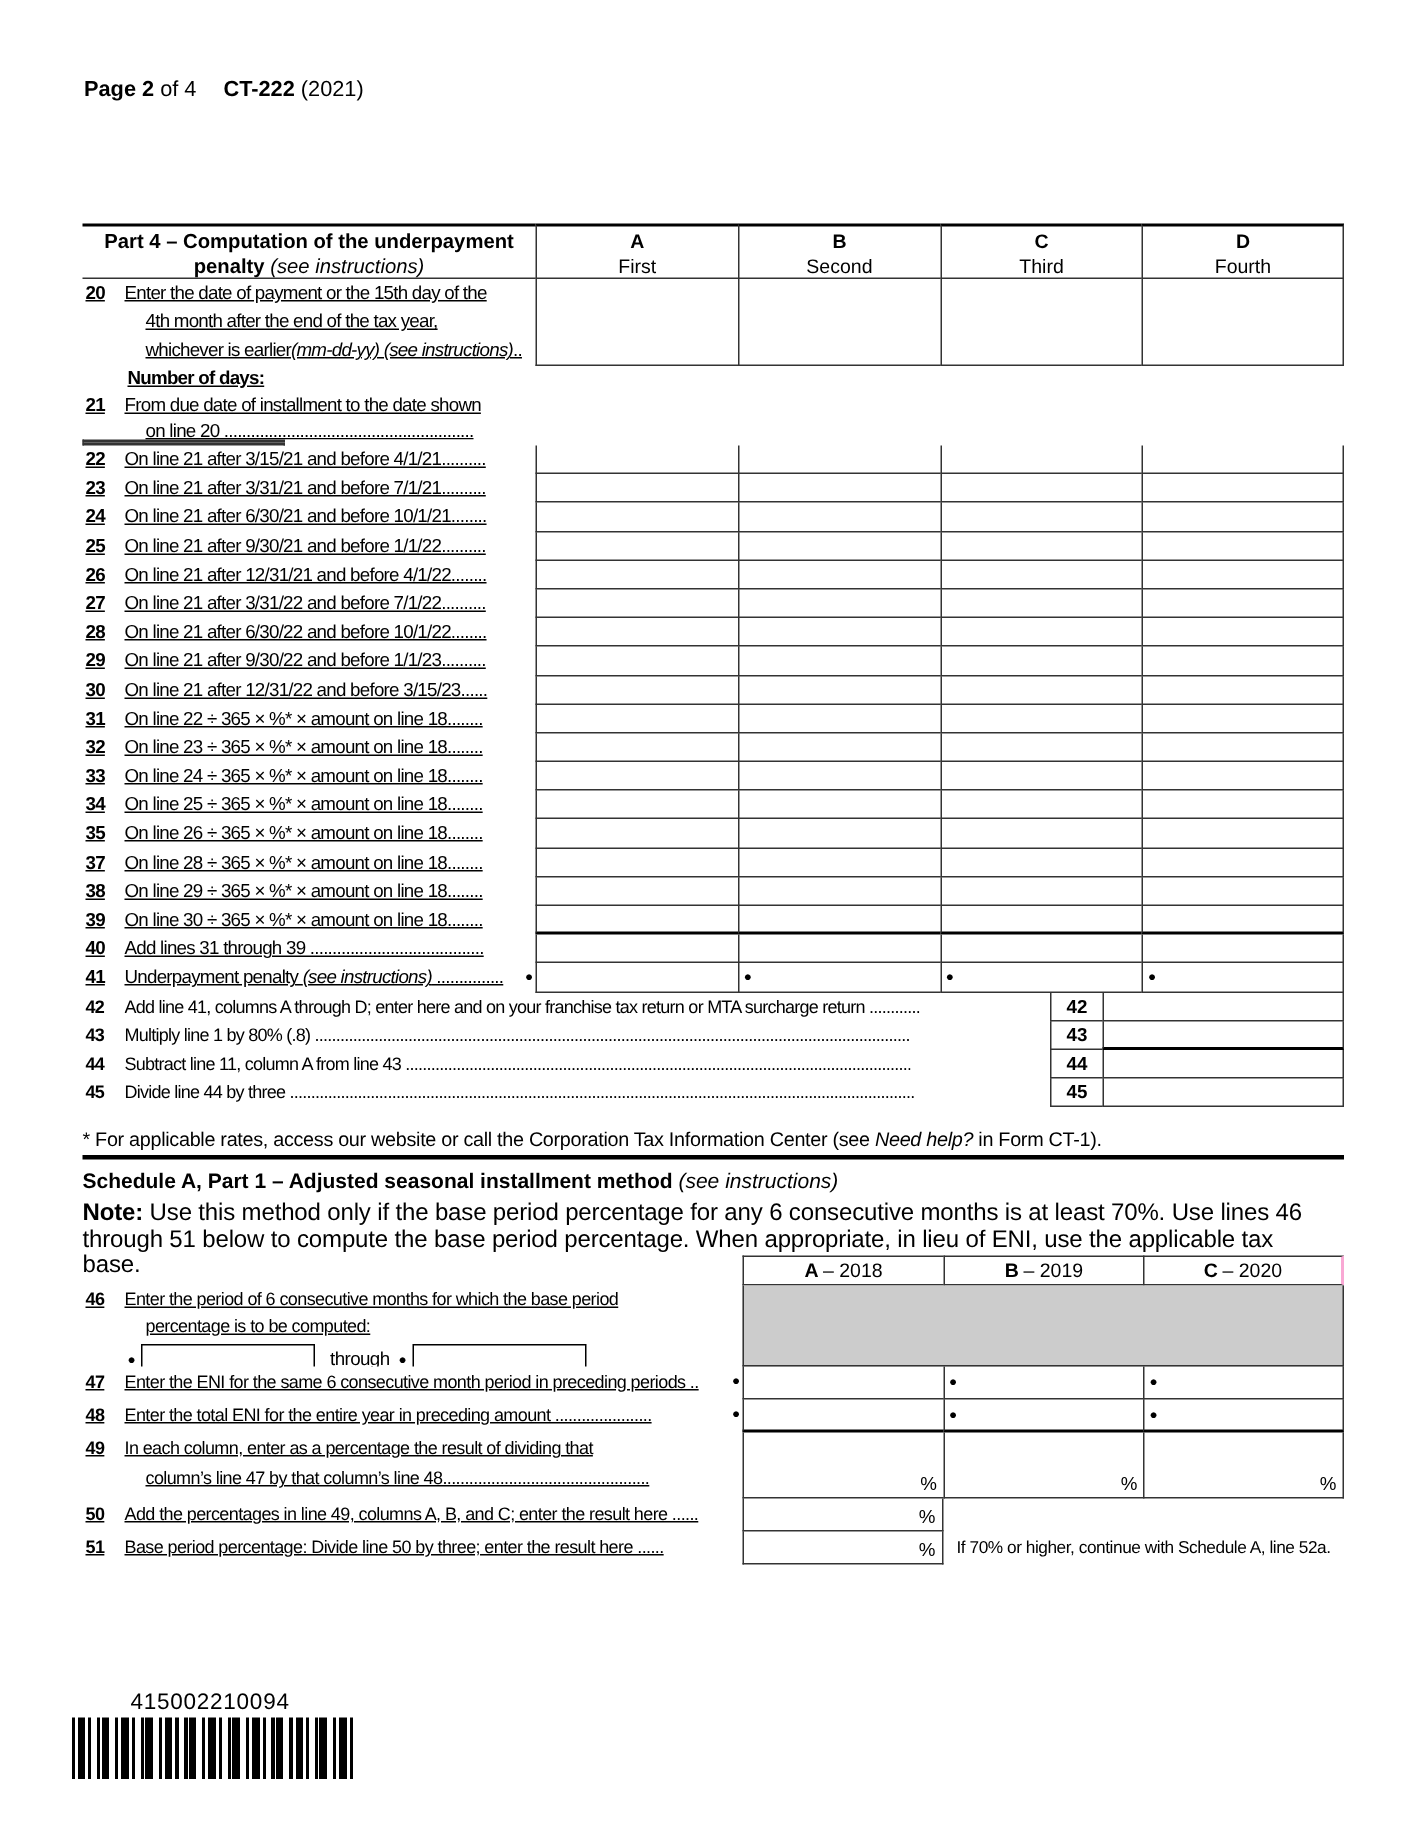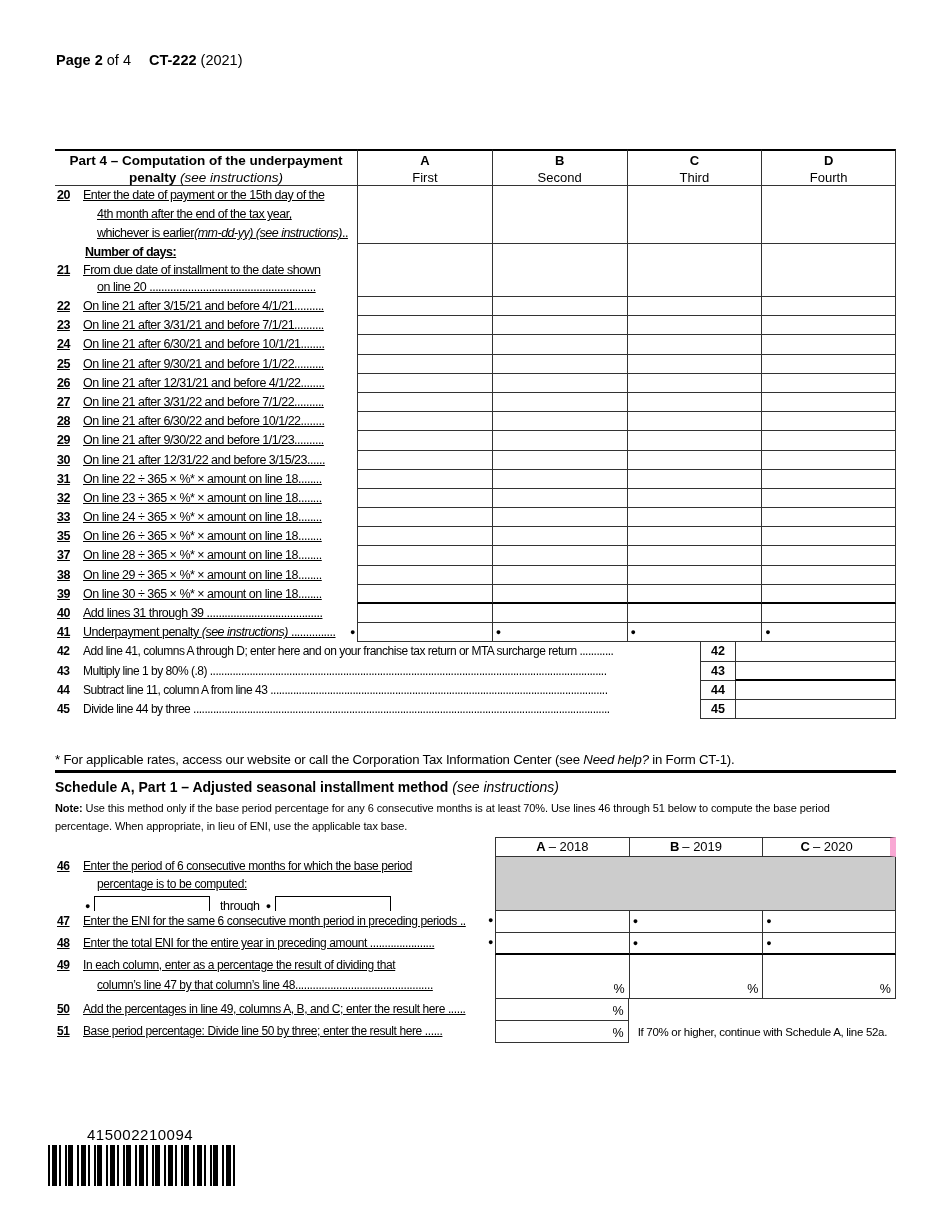--- a/index.html
+++ b/index.html
@@ -39,21 +39,21 @@
   .lline { display: flex; line-height: 19.2px; white-space: nowrap; overflow: hidden; text-decoration: underline; }
   .num { flex: none; width: 20px; padding-left: 2px; font-weight: bold; }
   .t { margin-left: 8px; white-space: nowrap; }
   .ind { padding-left: 42px; }
   .c {
     width: 134.75px; border-left: 1px solid #333; border-bottom: 1px solid #333;
     display: flex; align-items: center;
   }
   .prow .c:last-child { border-right: 1px solid #333; }
   .r20 { height: 58px; }
-  .r21 { height: 53px; }
+  .r21 { height: 53px; flex-direction: column; }
   .r21 .lline { line-height: 17.5px; }
   .nod { padding-left: 30px; font-weight: bold; }
   .p4rows .prow { height: 19.2px; }
   .p4rows .prow:last-child .c { border-bottom: 2.5px solid #000; }
   .r4041 { height: 19.2px; }
   .dot { font-size: 9px; line-height: 1; }
   .celldot { margin-left: 3px; }
   .labdot { position: absolute; right: 2px; top: 5px; }
 
   
@@ -65,31 +65,31 @@
     font-weight: bold; font-size: 12.5px; text-align: center; line-height: 18px;
   }
   .bamt { width: 161px; border-left: 1px solid #333; border-right: 1px solid #333; border-bottom: 1px solid #333; }
   .b42 .brow:nth-child(2) .bamt { border-bottom: 2.5px solid #000; }
 
   .footnote { position: absolute; left: 55px; top: 752px; width: 845px; font-size: 13.2px; letter-spacing: -0.2px; white-space: nowrap; }
   .rule { position: absolute; left: 55px; top: 770px; width: 841px; height: 2.5px; background: #000; }
 
   
   .satitle { position: absolute; left: 55px; top: 779px; font-size: 14px; }
-  .note { position: absolute; left: 55px; top: 800px; width: 815px; font-size: 11px; line-height: 17.5px; letter-spacing: -0.1px; }
+  .note { position: absolute; left: 55px; top: 800px; width: 815px; font-size: 16px; line-height: 17.5px; letter-spacing: -0.1px; }
 
   .sa { position: absolute; left: 55px; top: 837px; width: 841px; }
   .srow { display: flex; }
   .slab { width: 440px; position: relative; font-size: 12px; letter-spacing: -0.4px; overflow: hidden; }
   .scols { display: flex; width: 401px; }
   .sch {
     width: 133.67px; height: 20px; text-align: center; font-size: 13px; line-height: 18px;
     border-top: 1px solid #333; border-left: 1px solid #333; border-bottom: 1px solid #333;
   }
-  .sch:last-child { border-right: 6px solid #f9a8d4; }
+  .sch:last-child { border-right: 2px solid #f9a8d4; }
   .sch span + span { margin-left: 3px; }
   .sgray {
     width: 401px; height: 54px; background: #cccccc;
     border-left: 1px solid #333; border-right: 1px solid #333; border-bottom: 1px solid #333;
   }
   .r46 { height: 54px; }
   .r46 .lline { line-height: 18px; }
   .inputrow { display: flex; align-items: center; margin-top: 3px; padding-left: 30px; }
   .inputbox { display: inline-block; width: 116px; height: 20px; border: 1px solid #000; background: #fff; margin-left: 4px; }
   .through { margin: 0 6px 0 10px; font-size: 12.5px; }
@@ -330,20 +330,32 @@
           </div>
       </div>
       <div class="c"></div>
       <div class="c"></div>
       <div class="c"></div>
       <div class="c"></div>
     </div>
       <div class="prow">
       <div class="lab">
         <div class="lline">
+            <span class="num">34</span>
+            <span class="t">On line 25 ÷  365 × %* × amount on line 18........</span>
+          </div>
+      </div>
+      <div class="c"></div>
+      <div class="c"></div>
+      <div class="c"></div>
+      <div class="c"></div>
+    </div>
+      <div class="prow">
+      <div class="lab">
+        <div class="lline">
             <span class="num">35</span>
             <span class="t">On line 26 ÷  365 × %* × amount on line 18........</span>
           </div>
       </div>
       <div class="c"></div>
       <div class="c"></div>
       <div class="c"></div>
       <div class="c"></div>
     </div>
       <div class="prow">

